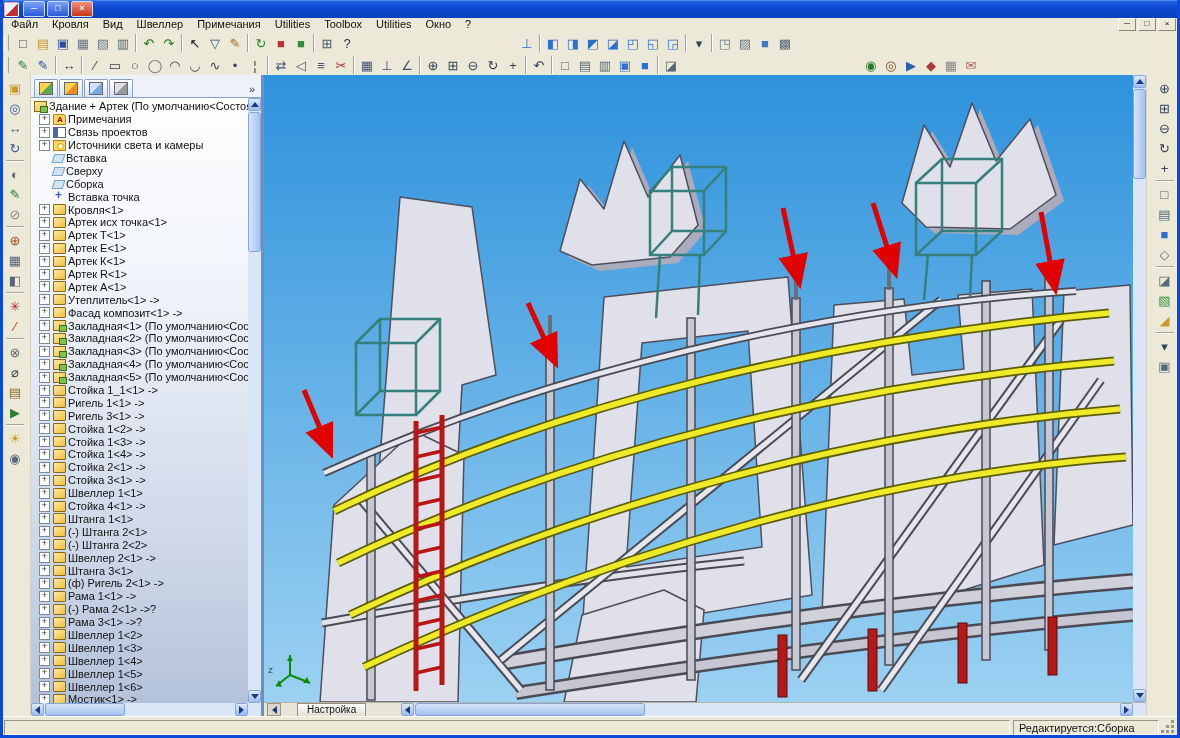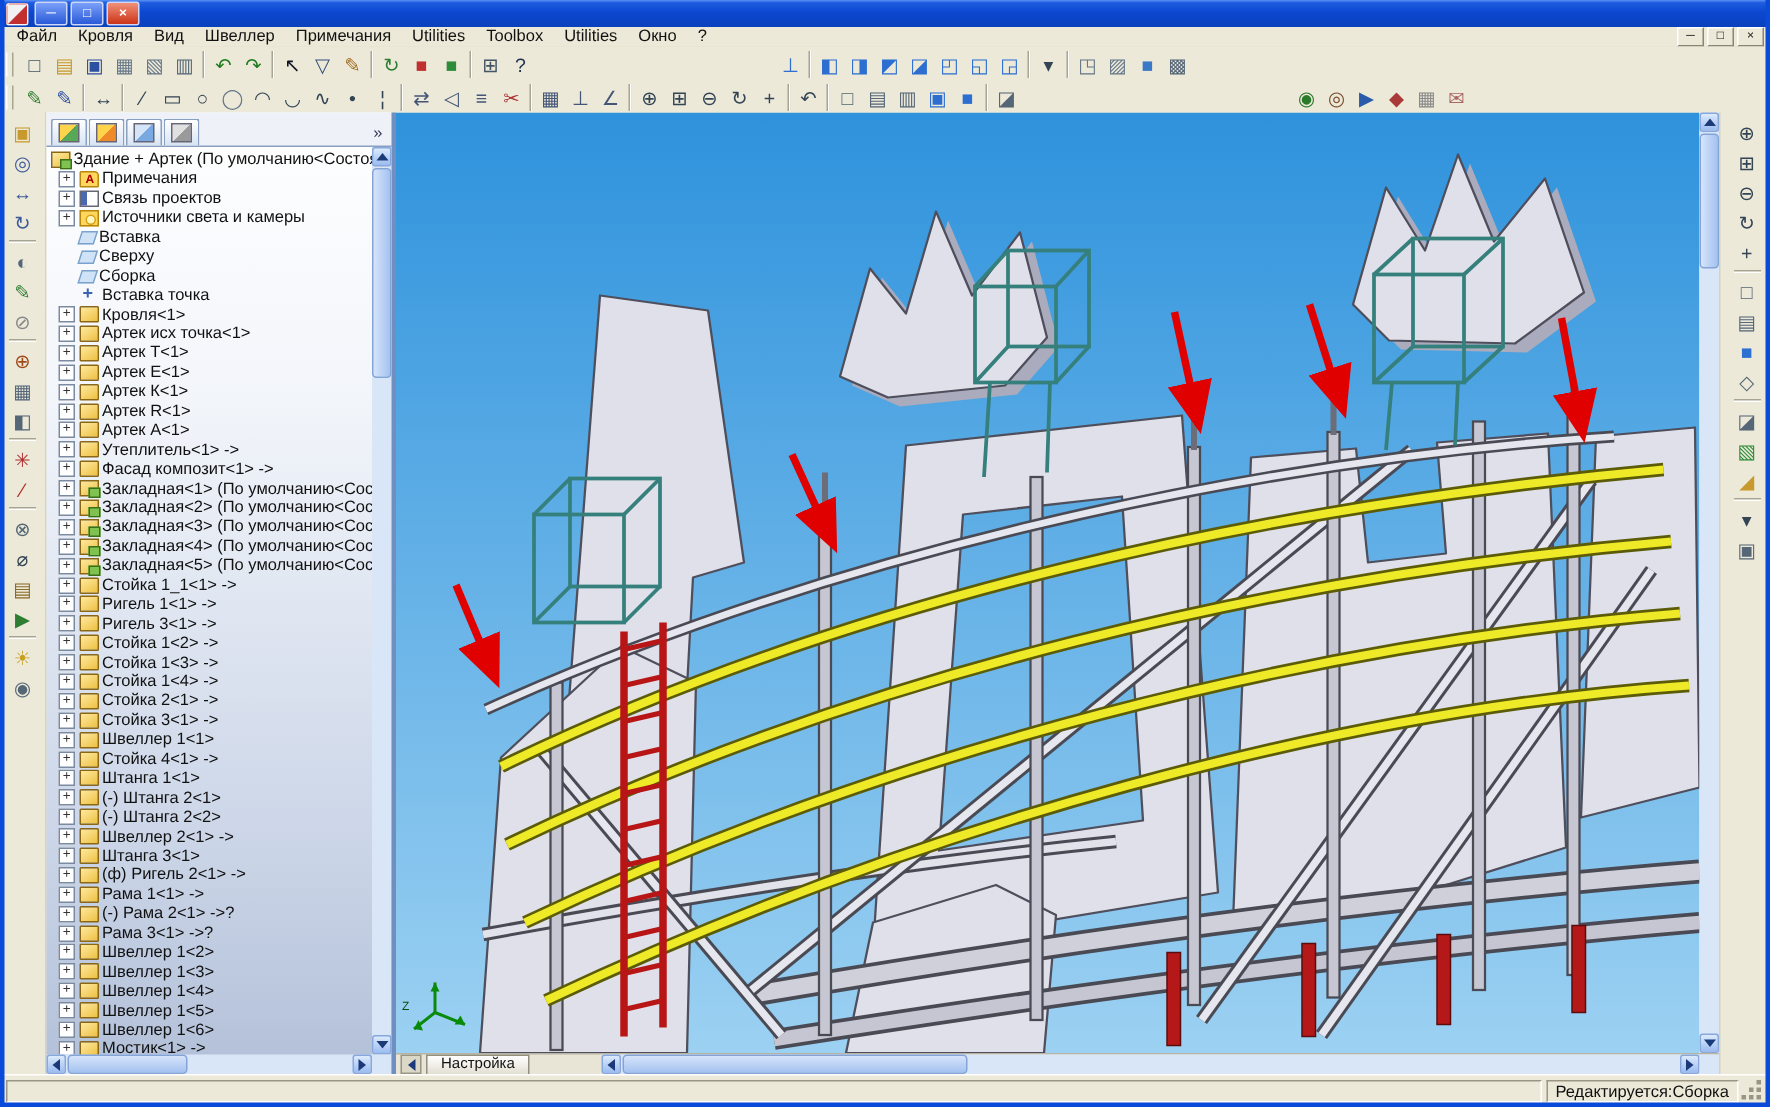--- a/index.html
+++ b/index.html
@@ -103,31 +103,31 @@
   .tri-right{border:4px solid transparent;border-left:5px solid #1a3a7a;margin-right:-4px;}
   .scorner{width:13px;height:13px;flex:none;background:#d8e6f8;}
 
   .splitter{width:3px;flex:none;background:#6f8fc0;}
 
   
   .center{width:882px;flex:none;display:flex;flex-direction:column;}
   .scene-row{height:627px;display:flex;}
   .scene-row svg{display:block;flex:none;}
   .bottom-strip{height:14px;display:flex;align-items:center;background:#e8e4d6;border-top:1px solid #b8b4a4;box-sizing:border-box;}
-  .tabzone{width:137px;flex:none;display:flex;align-items:center;gap:3px;padding-left:3px;box-sizing:border-box;}
+  .tabzone{width:137px;flex:none;display:flex;align-items:center;gap:16px;padding-left:3px;box-sizing:border-box;}
   .tab-scroll{width:12px;height:11px;background:#dcd8c8;border:1px solid #9a9684;display:flex;align-items:center;justify-content:center;}
   .vtab-label{height:12px;line-height:12px;padding:0 9px;font-size:10px;background:linear-gradient(#fff,#e2dfd2);
     border:1px solid #948f7e;white-space:nowrap;}
 
   
   .statusbar{position:absolute;left:0;bottom:0;right:0;height:22px;display:flex;align-items:center;gap:3px;
     background:#ece9d8;border-top:1px solid #fff;padding:2px 4px;box-sizing:border-box;}
   .spanel{height:15px;box-sizing:border-box;border:1px solid;border-color:#9a9684 #fff #fff #9a9684;}
   .spanel-left{flex:1;}
-  .spanel-mode{width:128px;padding:1px 5px;line-height:12px;white-space:nowrap;overflow:hidden;}
+  .spanel-mode{width:146px;padding:1px 5px;line-height:12px;white-space:nowrap;overflow:hidden;}
   .sgrip{width:14px;height:14px;position:relative;}
   .sgrip::before{content:"";position:absolute;right:2px;bottom:2px;width:3px;height:3px;background:#9a9684;
     box-shadow:-5px 0 #9a9684,0 -5px #9a9684,-10px 0 #9a9684,-5px -5px #9a9684,0 -10px #9a9684;}
 </style>
 </head>
 <body>
 
 <div class="app">
 
   <div class="titlebar">

